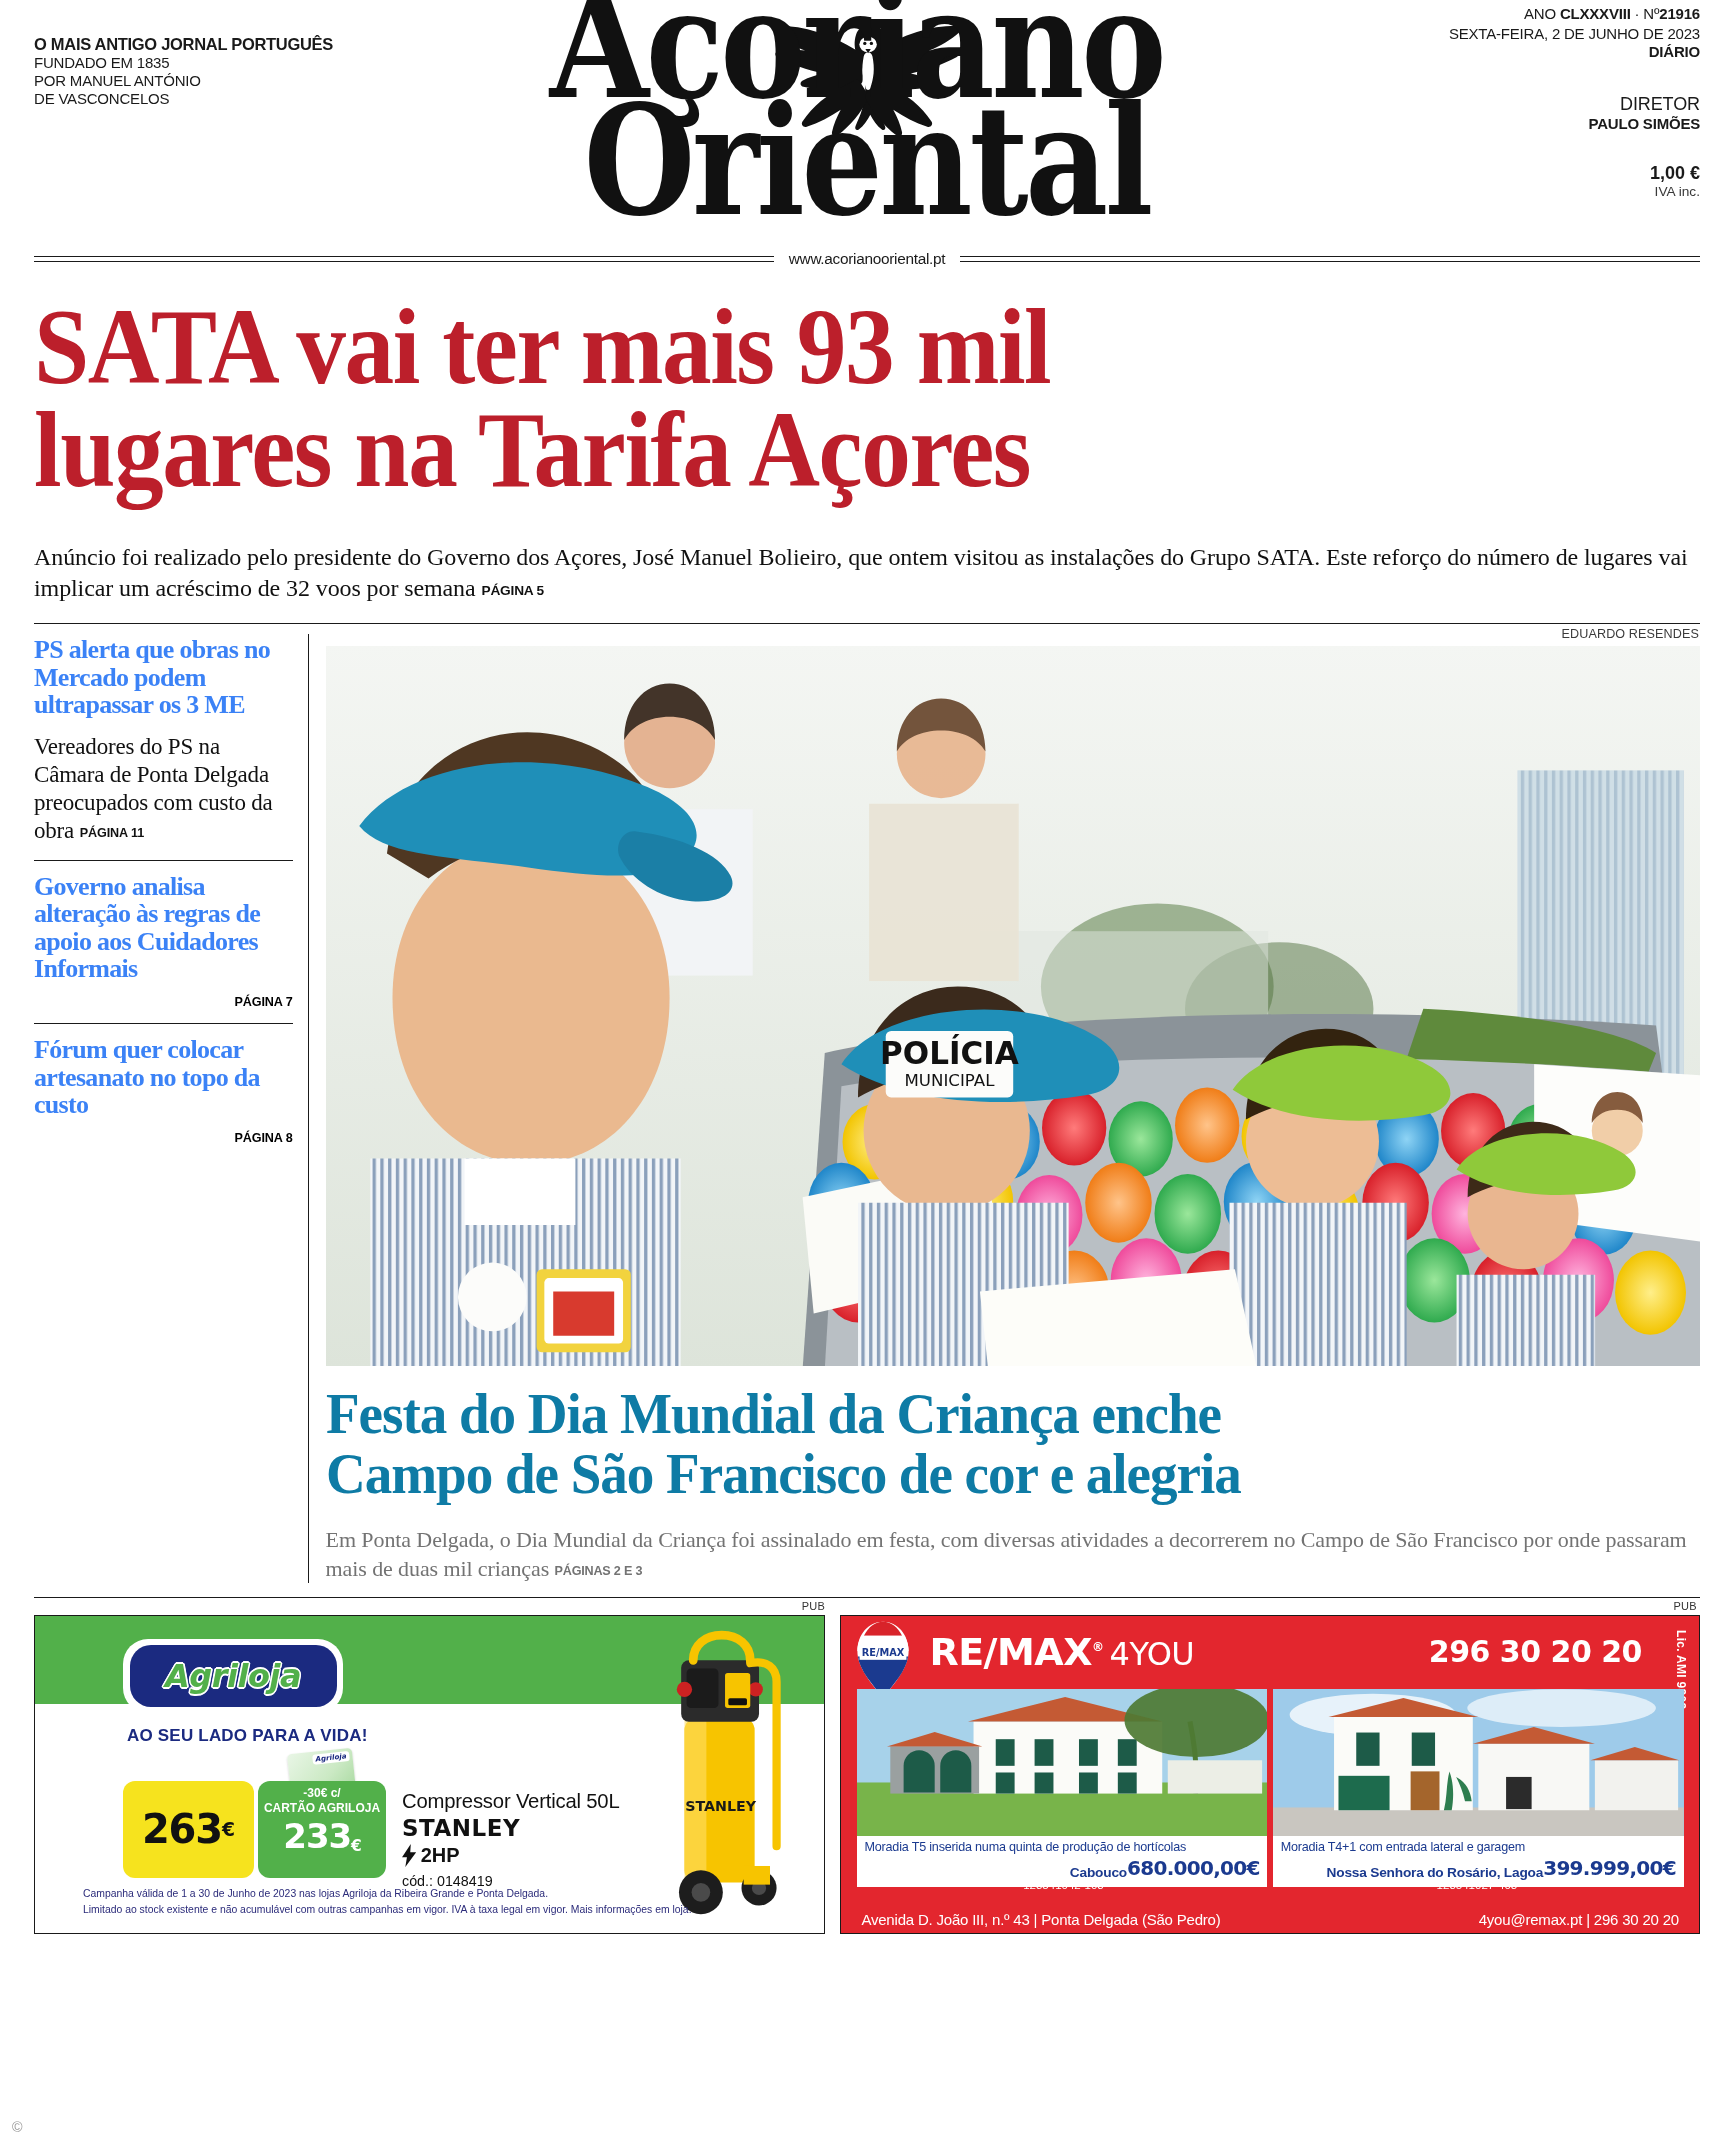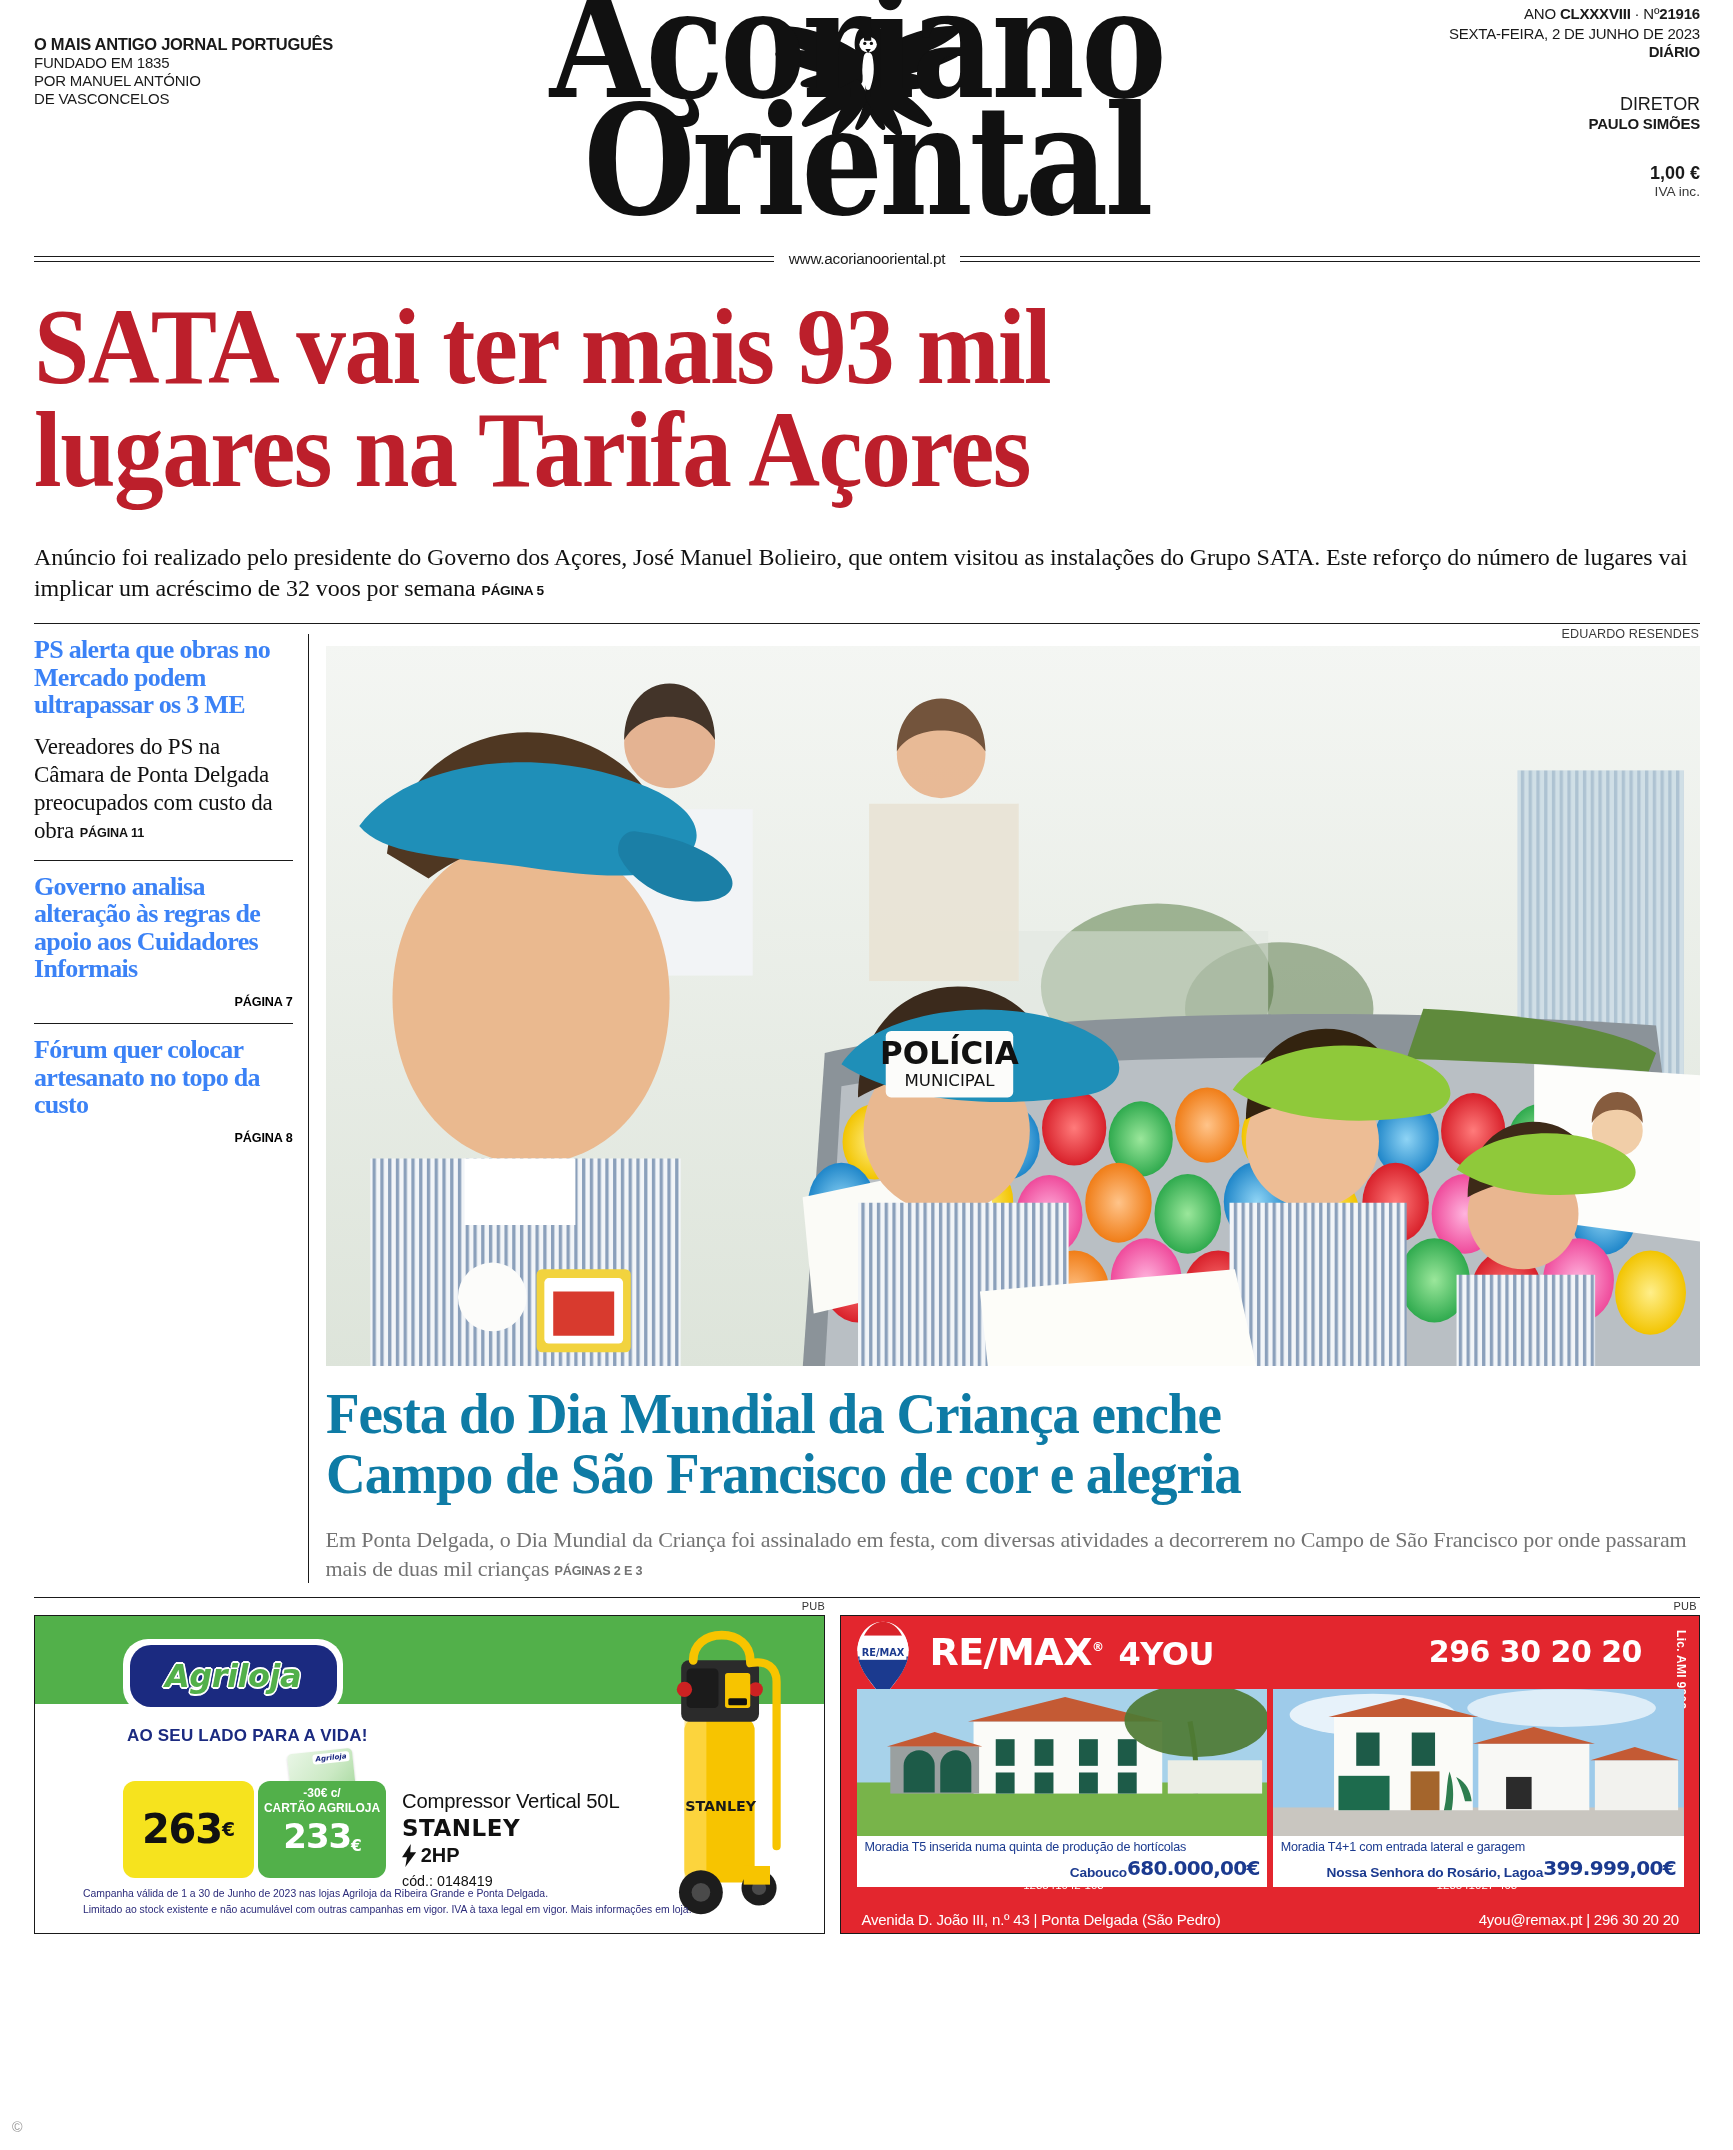--- a/index.html
+++ b/index.html
@@ -134,21 +134,21 @@
   .agri-legal{position:absolute;left:48px;bottom:15.4px;width:616px;
     font-family:"Liberation Sans", sans-serif;font-size:10.4px;color:#2b2b7a;line-height:1.5;}
   .agri-img{position:absolute;right:20px;top:14.3px;width:170px;height:291px;}
 
   
   .rx-head{position:absolute;left:0;top:0;width:100%;height:68px;}
   .rx-balloon{position:absolute;left:12px;top:4.4px;width:60px;height:108px;}
   .rx-name{position:absolute;left:88px;top:14.3px;font-family:"DejaVu Sans", sans-serif;
     font-weight:bold;font-size:38px;color:#fff;letter-spacing:-0.5px;}
   .rx-name sup{font-size:12px;vertical-align:super;}
-  .rx-4you{font-family:"DejaVu Sans", sans-serif;font-weight:bold;font-size:32px;color:#fff;margin-left:15px;}
+  .rx-4you{font-family:"DejaVu Sans", sans-serif;font-weight:normal;font-size:32px;color:#fff;margin-left:6px;}
   .rx-phone{position:absolute;right:57px;top:18.7px;font-family:"DejaVu Sans", sans-serif;
     font-weight:bold;font-size:30px;color:#fff;letter-spacing:-0.5px;}
   .rx-ami{position:absolute;right:11px;top:14.3px;writing-mode:vertical-rl;
     font-family:"Liberation Sans", sans-serif;font-weight:bold;font-size:12px;color:#fff;letter-spacing:0.3px;}
   .rx-cards{position:absolute;left:15.4px;right:15.4px;top:73px;display:flex;gap:5.5px;}
   .rx-card{flex:1;background:#fff;}
   .rx-photo{width:100%;height:147px;overflow:hidden;background:#9ec4d8;}
   .rx-photo svg{display:block;width:100%;height:100%;}
   .rx-cap{padding:4.4px 7.7px 6.6px 7.7px;}
   .rx-cap .d{font-family:"Liberation Sans", sans-serif;font-size:12.6px;color:#1b3a8f;letter-spacing:-0.2px;}

